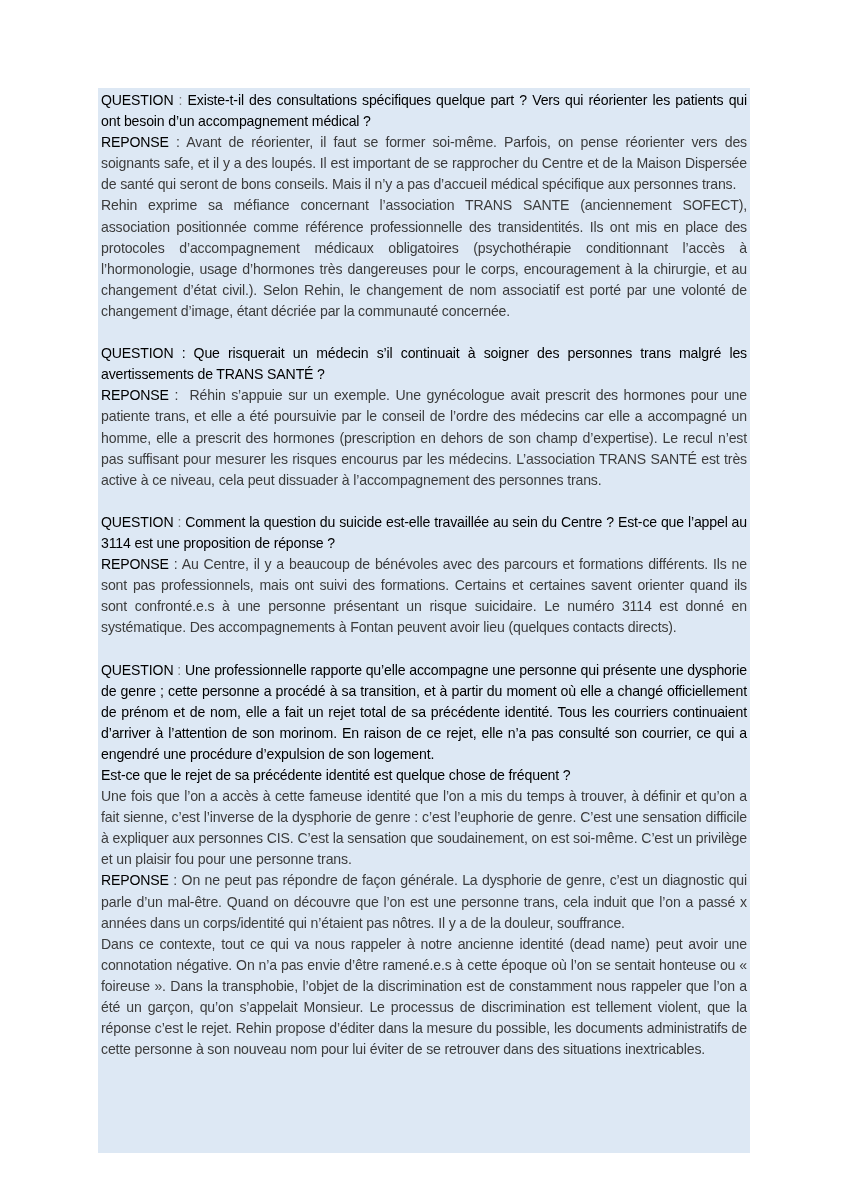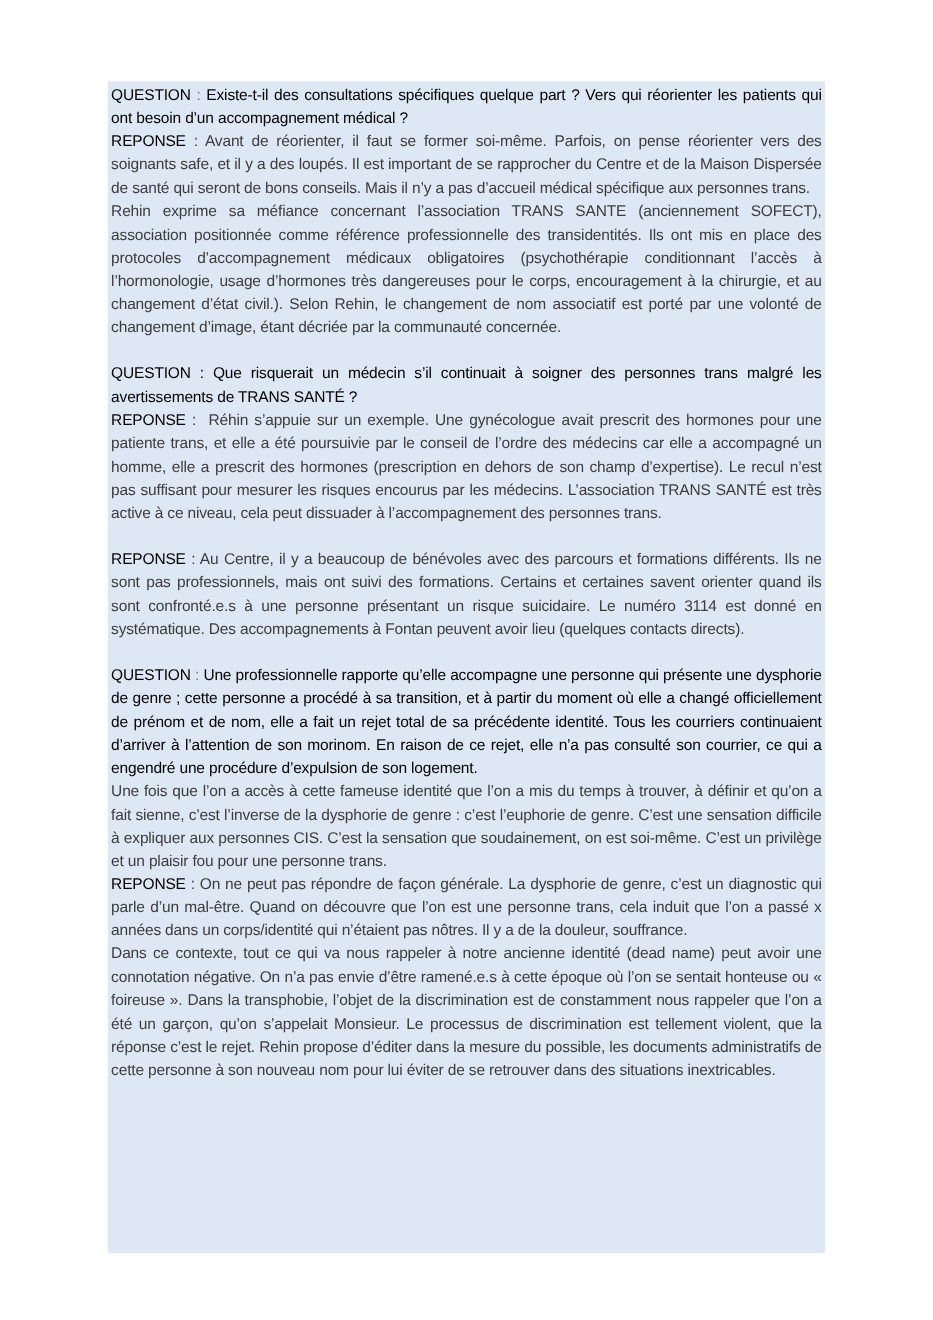--- a/index.html
+++ b/index.html
@@ -15,21 +15,21 @@
     }
     .page {
       position: absolute;
       left: 0; top: 0;
       width: 848px; height: 1200px;
       background: #ffffff;
     }
     .shaded-block {
       position: absolute;
       left: 98px;
-      top: 74px;
+      top: 88px;
       width: 652px;
       height: 1065px;
       background: #dde8f4;
       box-sizing: border-box;
       padding: 2px 3px 12px 3px;
       font-family: "Liberation Sans", sans-serif;
       font-size: 14.1px;
       line-height: 21.1px;
       color: #3c3c3c;
       text-align: justify;
@@ -67,24 +67,26 @@
       <p class="r"><span class="lbl">REPONSE</span><span> : </span><span>Avant de réorienter, il faut se former soi-même. Parfois, on pense réorienter vers des soignants safe, et il y a des loupés. Il est important de se rapprocher du Centre et de la Maison Dispersée de santé qui seront de bons conseils. Mais il n’y a pas d’accueil médical spécifique aux personnes trans.</span></p>
       <p class="r">Rehin exprime sa méfiance concernant l’association TRANS SANTE (anciennement SOFECT), association positionnée comme référence professionnelle des transidentités. Ils ont mis en place des protocoles d’accompagnement médicaux obligatoires (psychothérapie conditionnant l’accès à l’hormonologie, usage d’hormones très dangereuses pour le corps, encouragement à la chirurgie, et au changement d’état civil.). Selon Rehin, le changement de nom associatif est porté par une volonté de changement d’image, étant décriée par la communauté concernée.</p>
     </div>
 
     <div class="qa">
       <p class="q"><span class="lbl">QUESTION</span><span> : </span><span>Que risquerait un médecin s’il continuait à soigner des personnes trans malgré les avertissements de TRANS SANTÉ ?</span></p>
       <p class="r"><span class="lbl">REPONSE</span><span style="white-space:pre"> :  </span><span>Réhin s’appuie sur un exemple. Une gynécologue avait prescrit des hormones pour une patiente trans, et elle a été poursuivie par le conseil de l’ordre des médecins car elle a accompagné un homme, elle a prescrit des hormones (prescription en dehors de son champ d’expertise). Le recul n’est pas suffisant pour mesurer les risques encourus par les médecins. L’association TRANS SANTÉ est très active à ce niveau, cela peut dissuader à l’accompagnement des personnes trans.</span></p>
     </div>
 
     <div class="qa">
+      <p class="q"><span class="lbl">QUESTION</span><span class="sep"> : </span><span>Comment la question du suicide est-elle travaillée au sein du Centre ? Est-ce que l’appel au 3114 est une proposition de réponse ?</span></p>
       <p class="r"><span class="lbl">REPONSE</span><span> : </span><span>Au Centre, il y a beaucoup de bénévoles avec des parcours et formations différents. Ils ne sont pas professionnels, mais ont suivi des formations. Certains et certaines savent orienter quand ils sont confronté.e.s à une personne présentant un risque suicidaire. Le numéro 3114 est donné en systématique. Des accompagnements à Fontan peuvent avoir lieu (quelques contacts directs).</span></p>
     </div>
 
     <div class="qa">
       <p class="q"><span class="lbl">QUESTION</span><span class="sep"> : </span><span>Une professionnelle rapporte qu’elle accompagne une personne qui présente une dysphorie de genre ; cette personne a procédé à sa transition, et à partir du moment où elle a changé officiellement de prénom et de nom, elle a fait un rejet total de sa précédente identité. Tous les courriers continuaient d’arriver à l’attention de son morinom. En raison de ce rejet, elle n’a pas consulté son courrier, ce qui a engendré une procédure d’expulsion de son logement.</span></p>
+      <p class="q">Est-ce que le rejet de sa précédente identité est quelque chose de fréquent ?</p>
       <p class="r">Une fois que l’on a accès à cette fameuse identité que l’on a mis du temps à trouver, à définir et qu’on a fait sienne, c’est l’inverse de la dysphorie de genre : c’est l’euphorie de genre. C’est une sensation difficile à expliquer aux personnes CIS. C’est la sensation que soudainement, on est soi-même. C’est un privilège et un plaisir fou pour une personne trans.</p>
       <p class="r"><span class="lbl">REPONSE</span><span> : </span><span>On ne peut pas répondre de façon générale. La dysphorie de genre, c’est un diagnostic qui parle d’un mal-être. Quand on découvre que l’on est une personne trans, cela induit que l’on a passé x années dans un corps/identité qui n’étaient pas nôtres. Il y a de la douleur, souffrance.</span></p>
       <p class="r">Dans ce contexte, tout ce qui va nous rappeler à notre ancienne identité (dead name) peut avoir une connotation négative. On n’a pas envie d’être ramené.e.s à cette époque où l’on se sentait honteuse ou « foireuse ». Dans la transphobie, l’objet de la discrimination est de constamment nous rappeler que l’on a été un garçon, qu’on s’appelait Monsieur. Le processus de discrimination est tellement violent, que la réponse c’est le rejet. Rehin propose d’éditer dans la mesure du possible, les documents administratifs de cette personne à son nouveau nom pour lui éviter de se retrouver dans des situations inextricables.</p>
     </div>
 
   </div>
 </div>
 
 </body></html>

